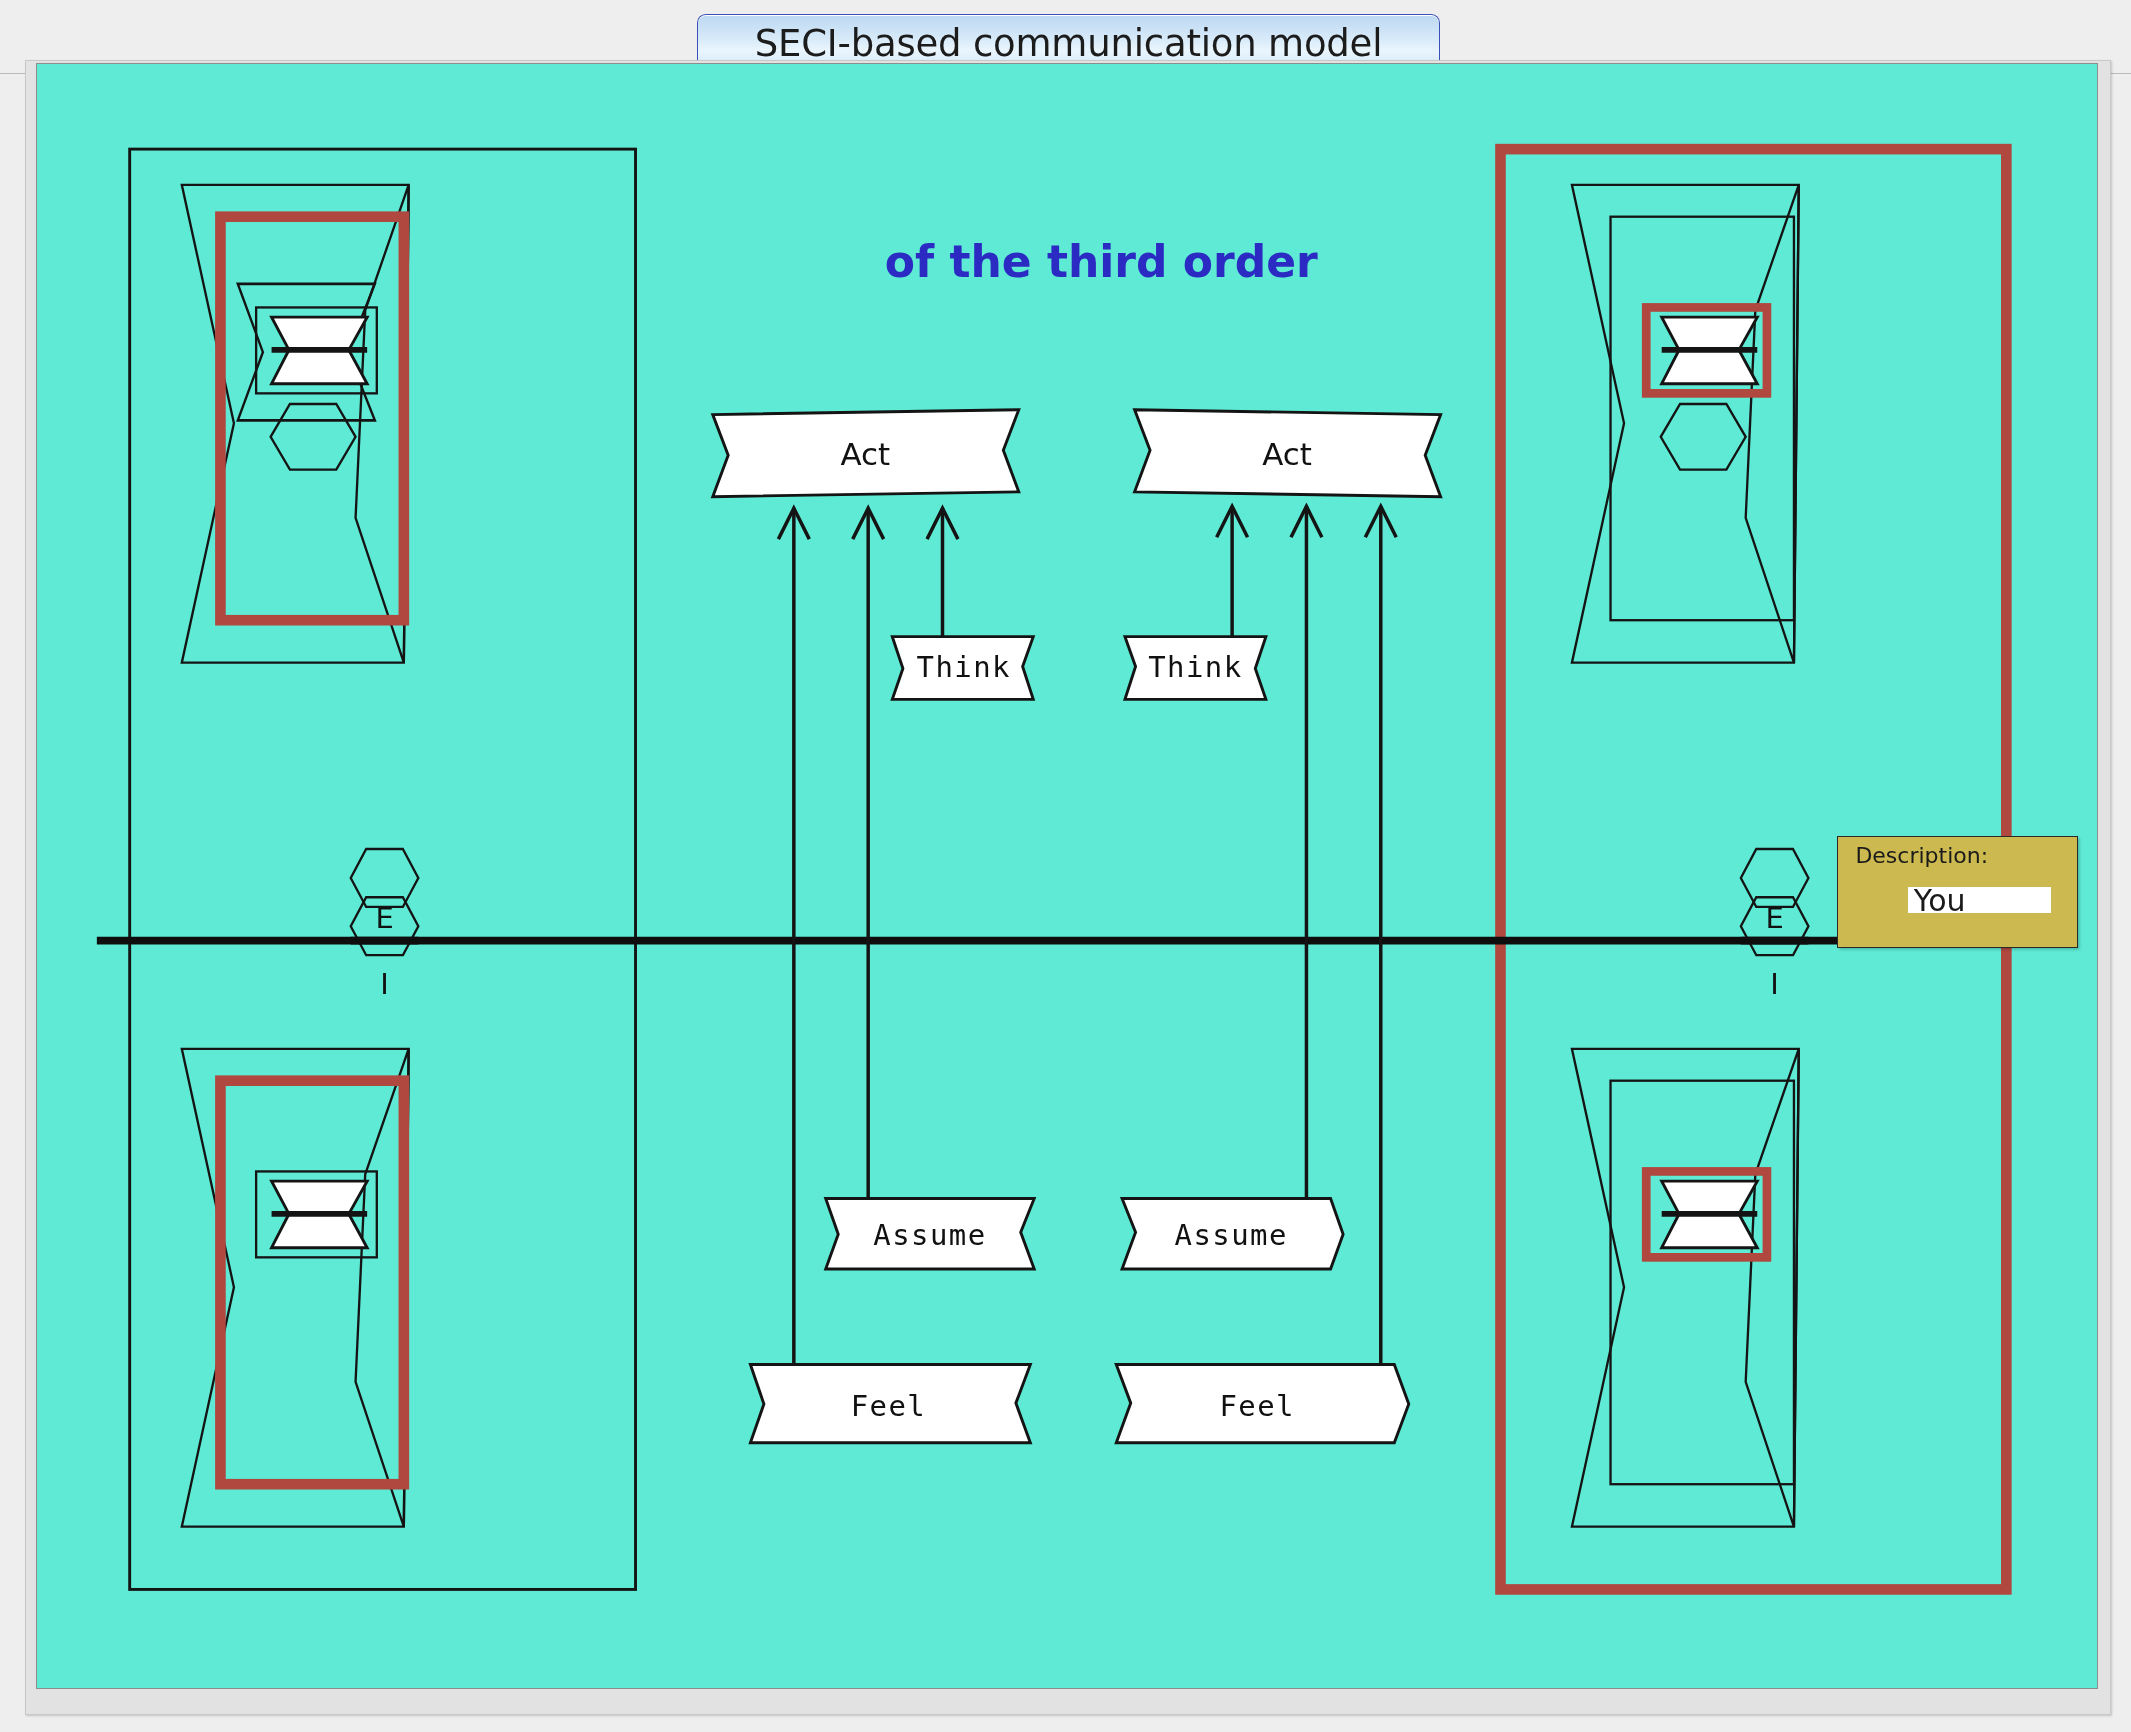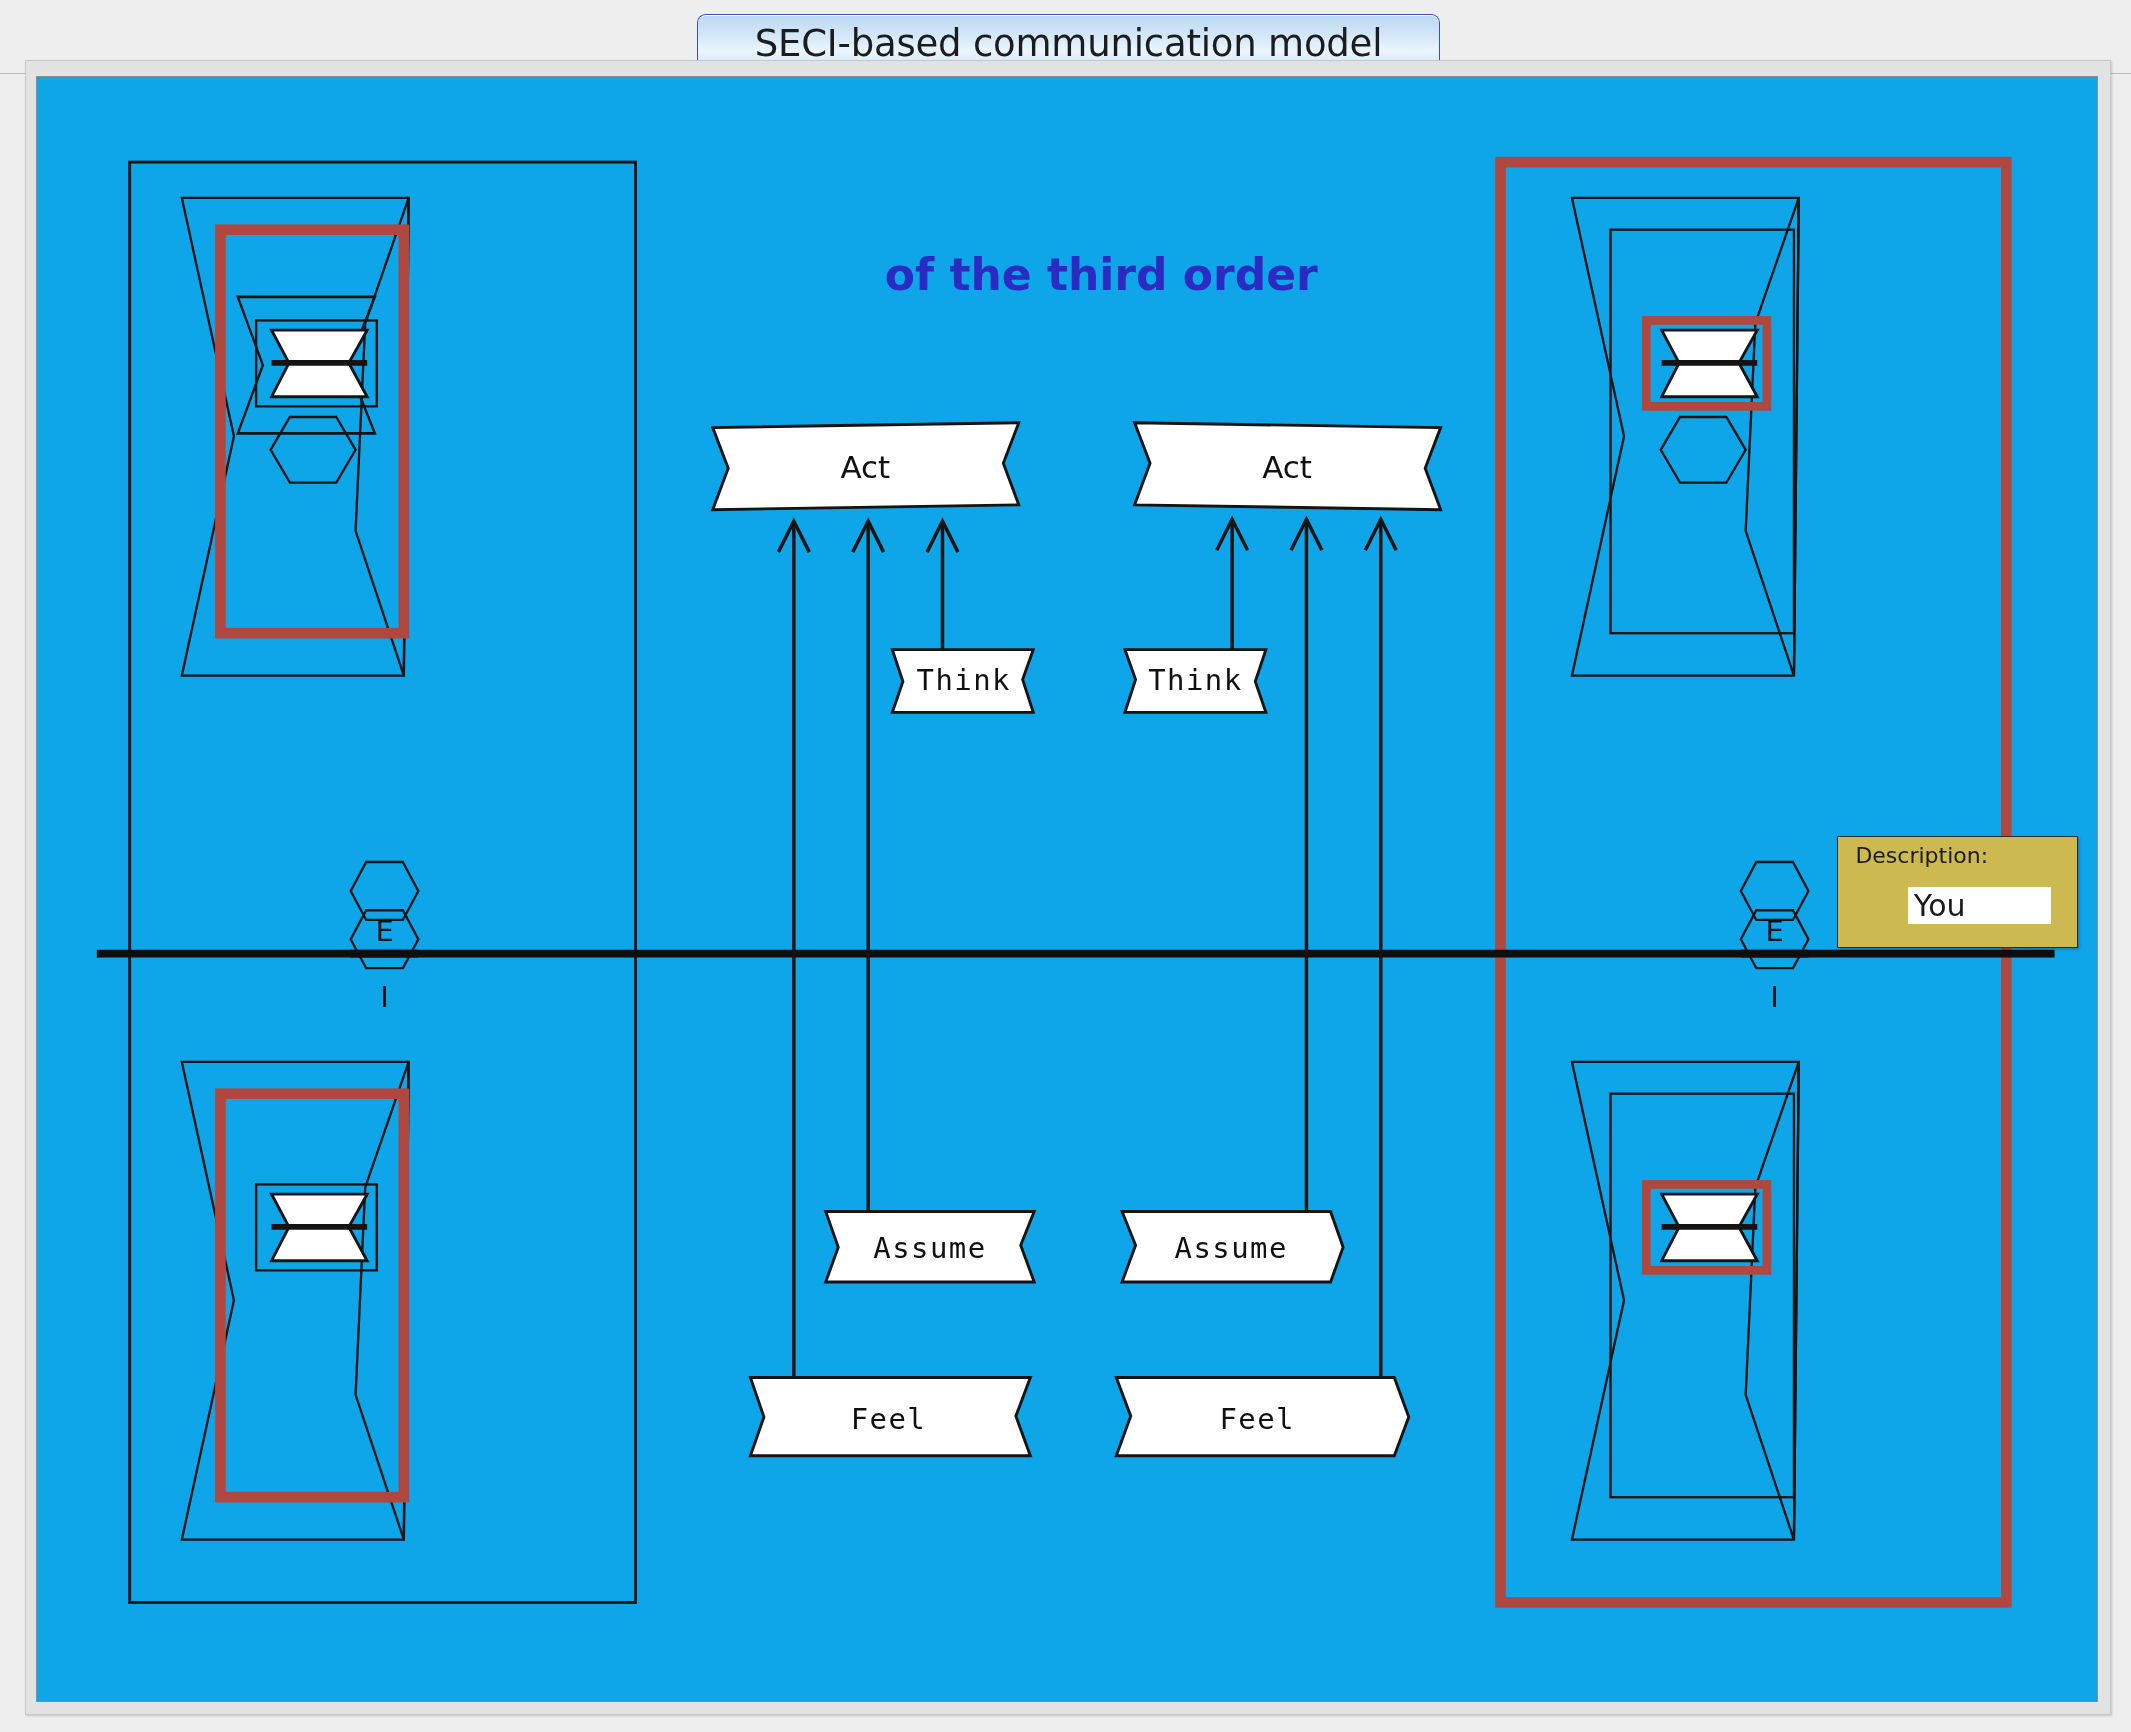--- a/index.html
+++ b/index.html
@@ -35,23 +35,23 @@
   }
   
   .frame{
     position:absolute;left:25px;top:60px;width:2086px;height:1655px;
     background:#e2e2e2;
     border:1px solid #c8c8c8;
     box-sizing:border-box;
     box-shadow:1px 1px 1.9px rgba(0,0,0,.18);
   }
   .canvas{
-    position:absolute;left:9.7px;top:15px;
+    position:absolute;left:9.7px;top:2px;
     width:2062px;height:1626px;
-    background:#0ea5e9;
+    background:#5eead4;
     border:1.9px solid #8d8d8d;
     box-sizing:border-box;
     overflow:hidden;
   }
   
   .heading{
     position:absolute;left:848px;top:172px;
     font-size:44px;font-weight:bold;
     color:#2b2bc4;
     font-family:"DejaVu Sans", sans-serif;
@@ -91,21 +91,21 @@
     z-index:40;
   }
   .tooltip-label{
     position:absolute;left:17.4px;top:5.8px;
     font-size:22px;color:#1a1a1a;
     font-family:"DejaVu Sans", sans-serif;
     white-space:nowrap;
   }
   .tooltip-field{
     position:absolute;left:70px;top:50px;
-    width:143px;height:37px;
+    width:143px;height:26px;
     background:#ffffff;
     border:none;
     outline:none;
     font-size:30px;
     color:#1a1a1a;
     padding:0 0 0 5.8px;
     box-sizing:border-box;
     font-family:"DejaVu Sans", sans-serif;
   }
 </style>

